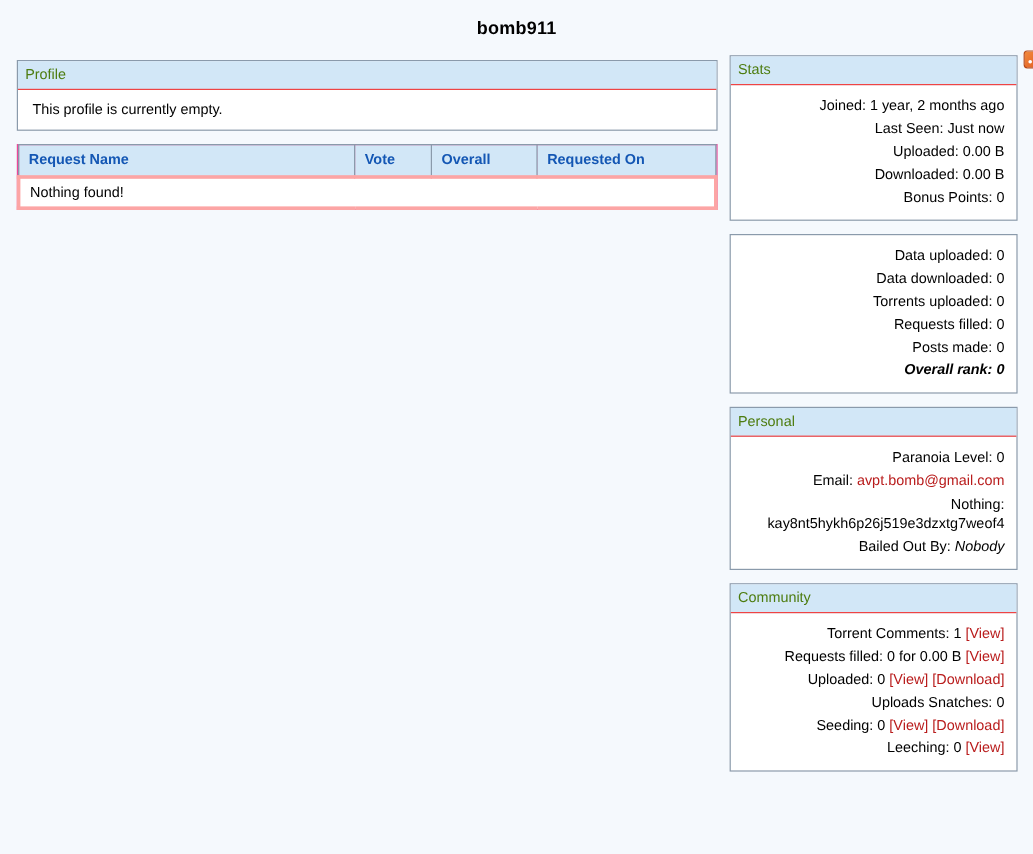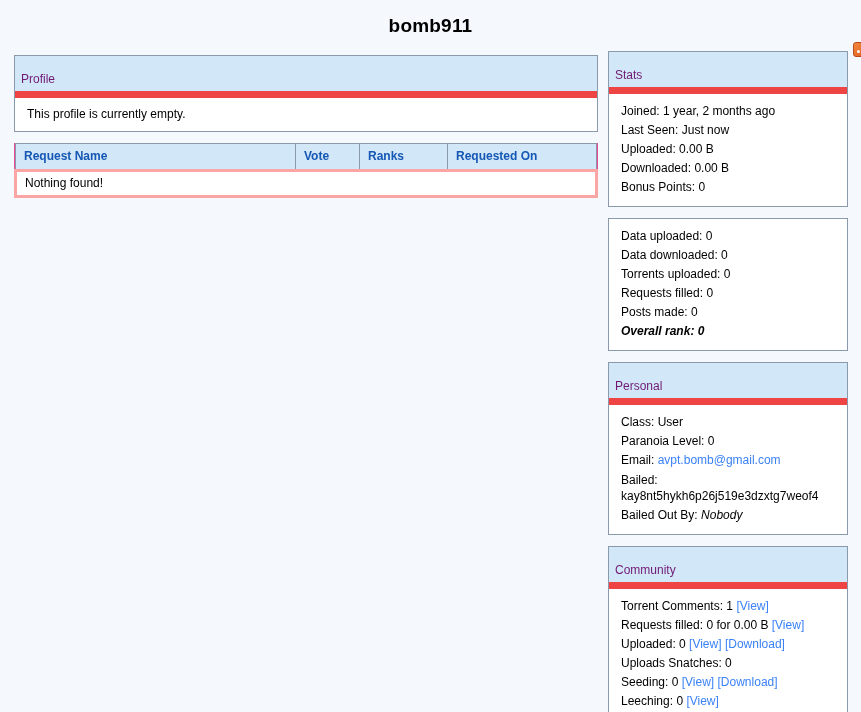--- a/index.html
+++ b/index.html
@@ -7,49 +7,49 @@
   body {
     background:#f5f9fd;
     font-family:"Liberation Sans", sans-serif;
     font-size:12px;
     color:#000;
     position:relative;
     overflow:hidden;
   }
   .page-title {
     text-align:center;
-    font-size:19px;
+    font-size:15px;
     font-weight:bold;
     margin-top:15px;
     letter-spacing:0.2px;
   }
   .main {
     display:flex;
     align-items:flex-start;
     margin:14px 13px 0 14px;
   }
   .left-col { width:584px; padding-top:4px; }
   .right-col { width:240px; margin-left:10px; }
 
   .box {
     border:1px solid #8a9aab;
     background:#fff;
     margin-bottom:11px;
   }
   .box-header {
     background:#d2e7f7;
-    border-bottom:7px solid #ef4444;
-    padding:16px 6px 5px 6px;
-    color:#701a75;
+    border-bottom:1px solid #ef4444;
+    padding:4px 6px 5px 6px;
+    color:#4d7c0f;
   }
   .box-body { padding:8px 10px 9px 12px; }
   .profile-body { padding:9px 10px 10px 12px; min-height:31px; }
 
-  .row { line-height:19px; white-space:nowrap; }
-  .row a { color:#3b82f6; text-decoration:none; }
+  .row { line-height:19px; white-space:nowrap;text-align:right; }
+  .row a { color:#b91c1c; text-decoration:none; }
   .row .wrapv { white-space:normal; line-height:15px; display:inline; }
   .row-wrap { white-space:normal; line-height:16px; padding:2px 0; }
   .row em { font-style:italic; }
   .row strong { font-weight:bold;font-style:italic; }
 
   table.requests {
     width:584px;
     border-collapse:collapse;
     background:#ec4899;
   }
@@ -106,21 +106,21 @@
     <div class="box">
       <div class="box-header">Profile</div>
       <div class="box-body profile-body">This profile is currently empty.</div>
     </div>
 
     <table class="requests">
       <thead>
         <tr>
             <th><a href="#">Request Name</a></th>
             <th><a href="#">Vote</a></th>
-            <th><a href="#">Ranks</a></th>
+            <th><a href="#">Overall</a></th>
             <th><a href="#">Requested On</a></th>
           </tr>
       </thead>
       <tbody>
         <tr>
           <td colspan="4">Nothing found!</td>
         </tr>
       </tbody>
     </table>
 
@@ -146,24 +146,23 @@
           <div class="row"><span>Torrents uploaded: 0</span></div>
           <div class="row"><span>Requests filled: 0</span></div>
           <div class="row"><span>Posts made: 0</span></div>
           <div class="row"><strong>Overall rank: 0</strong></div>
         </div>
     </div>
 
     <div class="box">
       <div class="box-header">Personal</div>
       <div class="box-body">
-          <div class="row"><span>Class: User</span></div>
           <div class="row"><span>Paranoia Level: 0</span></div>
           <div class="row"><span>Email: </span><a href="#">avpt.bomb@gmail.com</a></div>
-          <div class="row row-wrap"><span>Bailed:</span><br><span class="wrapv">kay8nt5hykh6p26j519e3dzxtg7weof4</span></div>
+          <div class="row row-wrap"><span>Nothing:</span><br><span class="wrapv">kay8nt5hykh6p26j519e3dzxtg7weof4</span></div>
           <div class="row"><span>Bailed Out By: </span><em>Nobody</em></div>
         </div>
     </div>
 
     <div class="box">
       <div class="box-header">Community</div>
       <div class="box-body">
           <div class="row"><span>Torrent Comments: 1 </span><a href="#">[View]</a></div>
           <div class="row"><span>Requests filled: 0 for 0.00 B </span><a href="#">[View]</a></div>
           <div class="row"><span>Uploaded: 0 </span><a href="#">[View]</a><span> </span><a href="#">[Download]</a></div>

